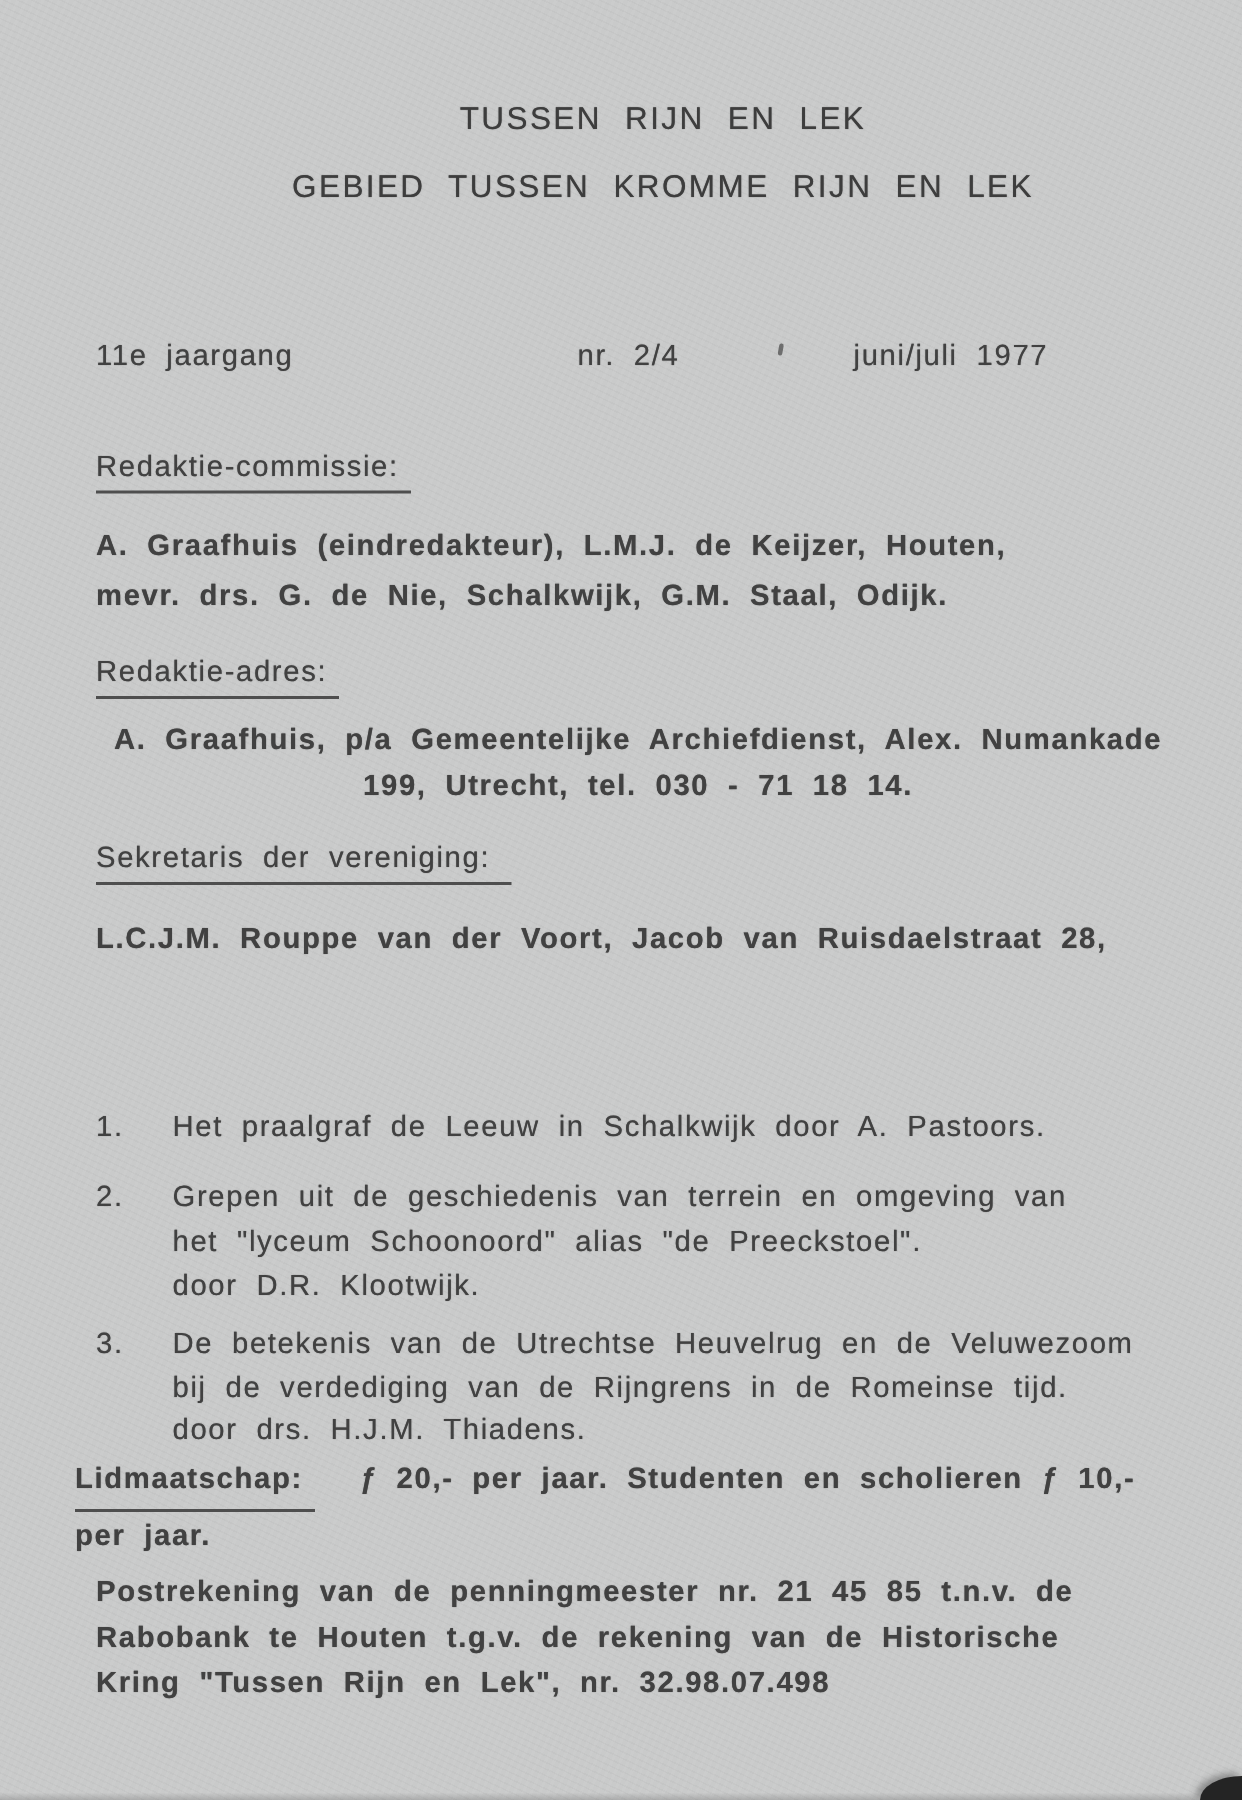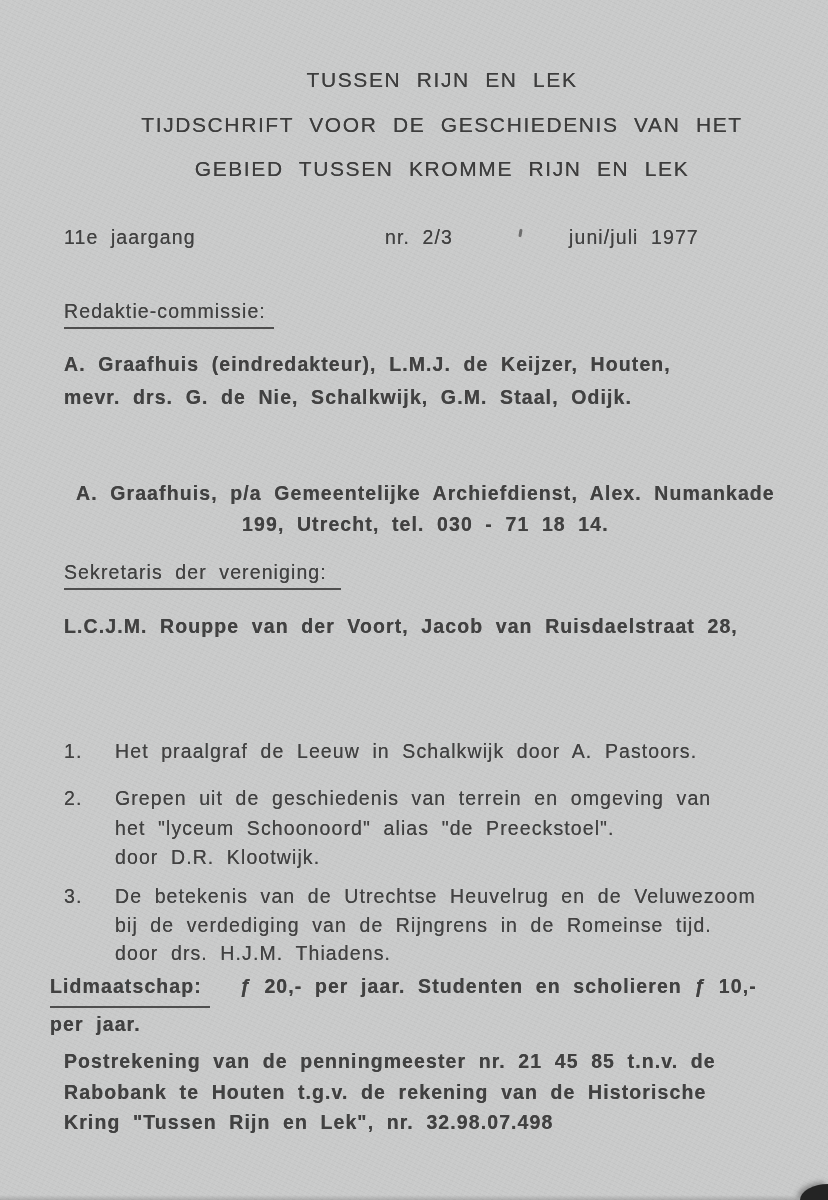--- a/index.html
+++ b/index.html
@@ -81,35 +81,35 @@
     background:linear-gradient(rgba(0,0,0,0),rgba(60,60,60,.22));
   }
 </style>
 </head>
 <body>
 
 <div class="page">
 
   <header class="masthead">
     <div>TUSSEN RIJN EN LEK</div>
-    <div>TIJDSCHRIFT VOOR DE GESCHIEDENIS VAN HET</div>
     <div>GEBIED TUSSEN KROMME RIJN EN LEK</div>
   </header>
 
   <span class="txt issue-volume">11e jaargang</span>
-  <span class="txt issue-number">nr. 2/3</span>
+  <span class="txt issue-number">nr. 2/4</span>
   <span class="txt issue-date">juni/juli 1977</span>
   <span class="speck"></span>
 
   <span class="txt heading h-commissie">Redaktie-commissie:</span>
   <div class="block b-commissie">
     <div>A. Graafhuis (eindredakteur), L.M.J. de Keijzer, Houten,</div>
     <div>mevr. drs. G. de Nie, Schalkwijk, G.M. Staal, Odijk.</div>
   </div>
 
+  <span class="txt heading h-adres">Redaktie-adres:</span>
   <div class="block b-adres">
     <div>A. Graafhuis, p/a Gemeentelijke Archiefdienst, Alex. Numankade</div>
     <div>199, Utrecht, tel. 030 - 71 18 14.</div>
   </div>
 
   <span class="txt heading h-sekretaris">Sekretaris der vereniging:</span>
   <div class="block b-sekretaris">
     <div>L.C.J.M. Rouppe van der Voort, Jacob van Ruisdaelstraat 28,</div>
   </div>
 

